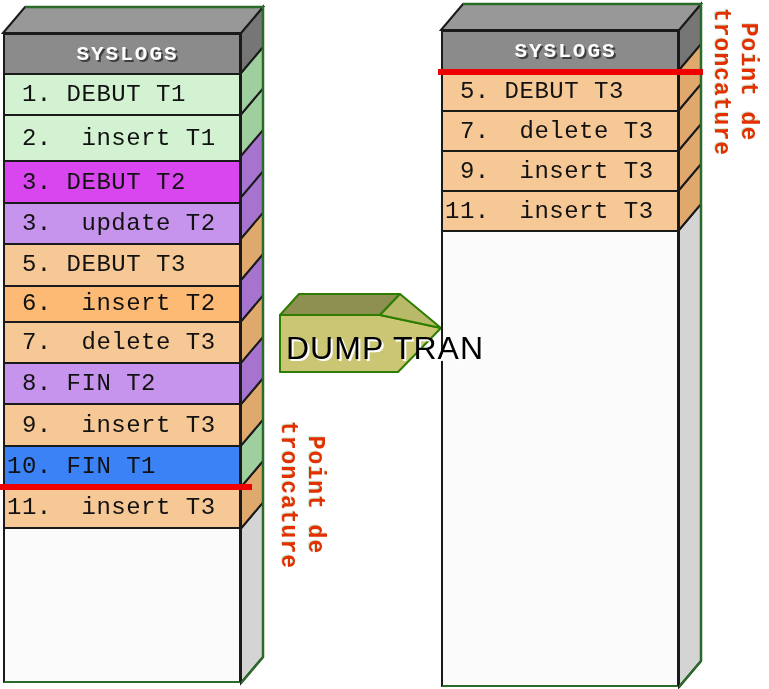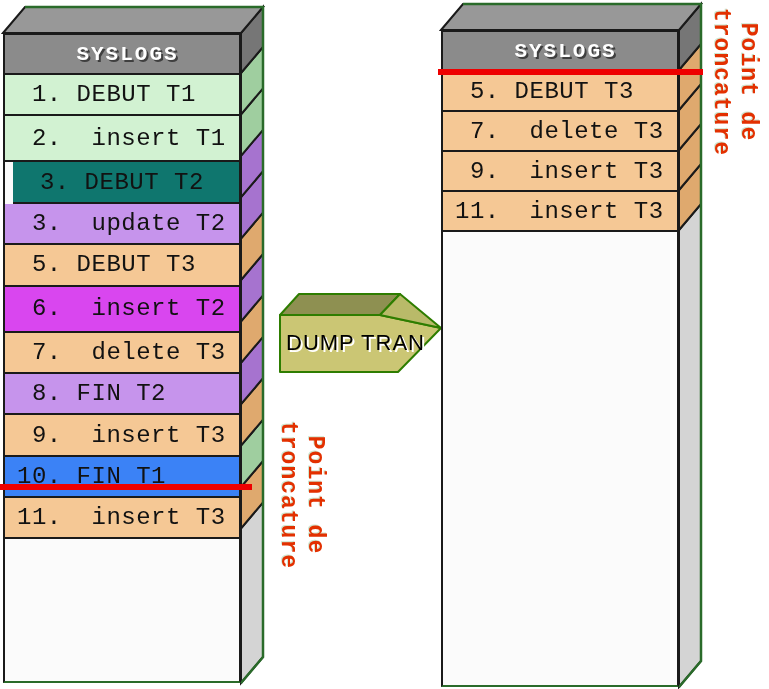--- a/index.html
+++ b/index.html
@@ -6,28 +6,28 @@
   .canvas{position:relative;width:769px;height:689px;background:#fff;overflow:hidden;
           font-family:"Liberation Mono",monospace;}
   #faces{position:absolute;left:0;top:0;width:769px;height:689px;}
   .stack{position:absolute;display:flex;flex-direction:column;box-sizing:border-box;
          border:2px solid #1a1a1a;border-bottom:2px solid #2a6b2a;background:#fbfbfb;}
   .stack-header{height:40px;box-sizing:border-box;border-bottom:2px solid #1a1a1a;
          display:flex;align-items:center;justify-content:center;
          font-weight:bold;font-size:21px;letter-spacing:2px;color:#ffffff;
          text-shadow:2px 2px 0 #3f3f3f;padding-left:11px;}
   .row{box-sizing:border-box;border-bottom:2px solid #1a1a1a;display:flex;align-items:center;
-       padding-left:12px;}
+       padding-left:2px;}
   .rowtext{font-size:24px;letter-spacing:0.5px;color:#121212;white-space:pre;}
   .emptyrow{flex:1 1 auto;}
   .redline{position:absolute;}
   .trunc-label{position:absolute;width:160px;height:54px;transform:rotate(90deg);
        text-align:center;font-weight:bold;font-size:23px;line-height:27px;letter-spacing:1px;
        text-shadow:-1px 1px 0 #cfe6cf;white-space:nowrap;}
-  .arrow-label{position:absolute;font-family:"Liberation Sans",sans-serif;font-size:22px;
+  .arrow-label{position:absolute;font-family:"Liberation Sans",sans-serif;font-size:32px;
        color:#000;text-shadow:2px 2px 0 #ffffff;letter-spacing:1px;}
 </style>
 </head>
 <body>
 
 <div class="canvas">
 
   <svg id="faces" viewBox="0 0 769 689" xmlns="http://www.w3.org/2000/svg">
       <polygon points="679,230 701,204 701,661 679,687" fill="#d4d4d4" stroke="#1a1a1a" stroke-width="2"></polygon>
       <polygon points="679,190 701,164 701,204 679,230" fill="#dfa96e" stroke="#1a1a1a" stroke-width="2"></polygon>
@@ -59,30 +59,30 @@
     </svg>
 
   <div class="stack" id="stack-left" style="left:3px;top:33px;width:238px;height:650px;">
     <div class="stack-header" style="background: rgb(139, 139, 139);">SYSLOGS</div>
   <div class="row" style="height: 41.4px; background: rgb(210, 242, 210);">
         <span class="rowtext"> 1. DEBUT T1</span>
       </div>
       <div class="row" style="height: 46px; background: rgb(210, 242, 210);">
         <span class="rowtext"> 2.  insert T1</span>
       </div>
-      <div class="row" style="height: 41.4px; background: #0f766e; margin-left: 8px;">
+      <div class="row" style="height: 41.4px; background: #d946ef;">
         <span class="rowtext"> 3. DEBUT T2</span>
       </div>
       <div class="row" style="height: 41.4px; background: rgb(198, 148, 236);">
         <span class="rowtext"> 3.  update T2</span>
       </div>
       <div class="row" style="height: 41.4px; background: rgb(245, 200, 149);">
         <span class="rowtext"> 5. DEBUT T3</span>
       </div>
-      <div class="row" style="height: 46px; background: #d946ef;">
+      <div class="row" style="height: 36px; background: #fdba74;">
         <span class="rowtext"> 6.  insert T2</span>
       </div>
       <div class="row" style="height: 41.4px; background: rgb(245, 200, 149);">
         <span class="rowtext"> 7.  delete T3</span>
       </div>
       <div class="row" style="height: 41.4px; background: rgb(198, 148, 236);">
         <span class="rowtext"> 8. FIN T2</span>
       </div>
       <div class="row" style="height: 41.4px; background: rgb(245, 200, 149);">
         <span class="rowtext"> 9.  insert T3</span>

